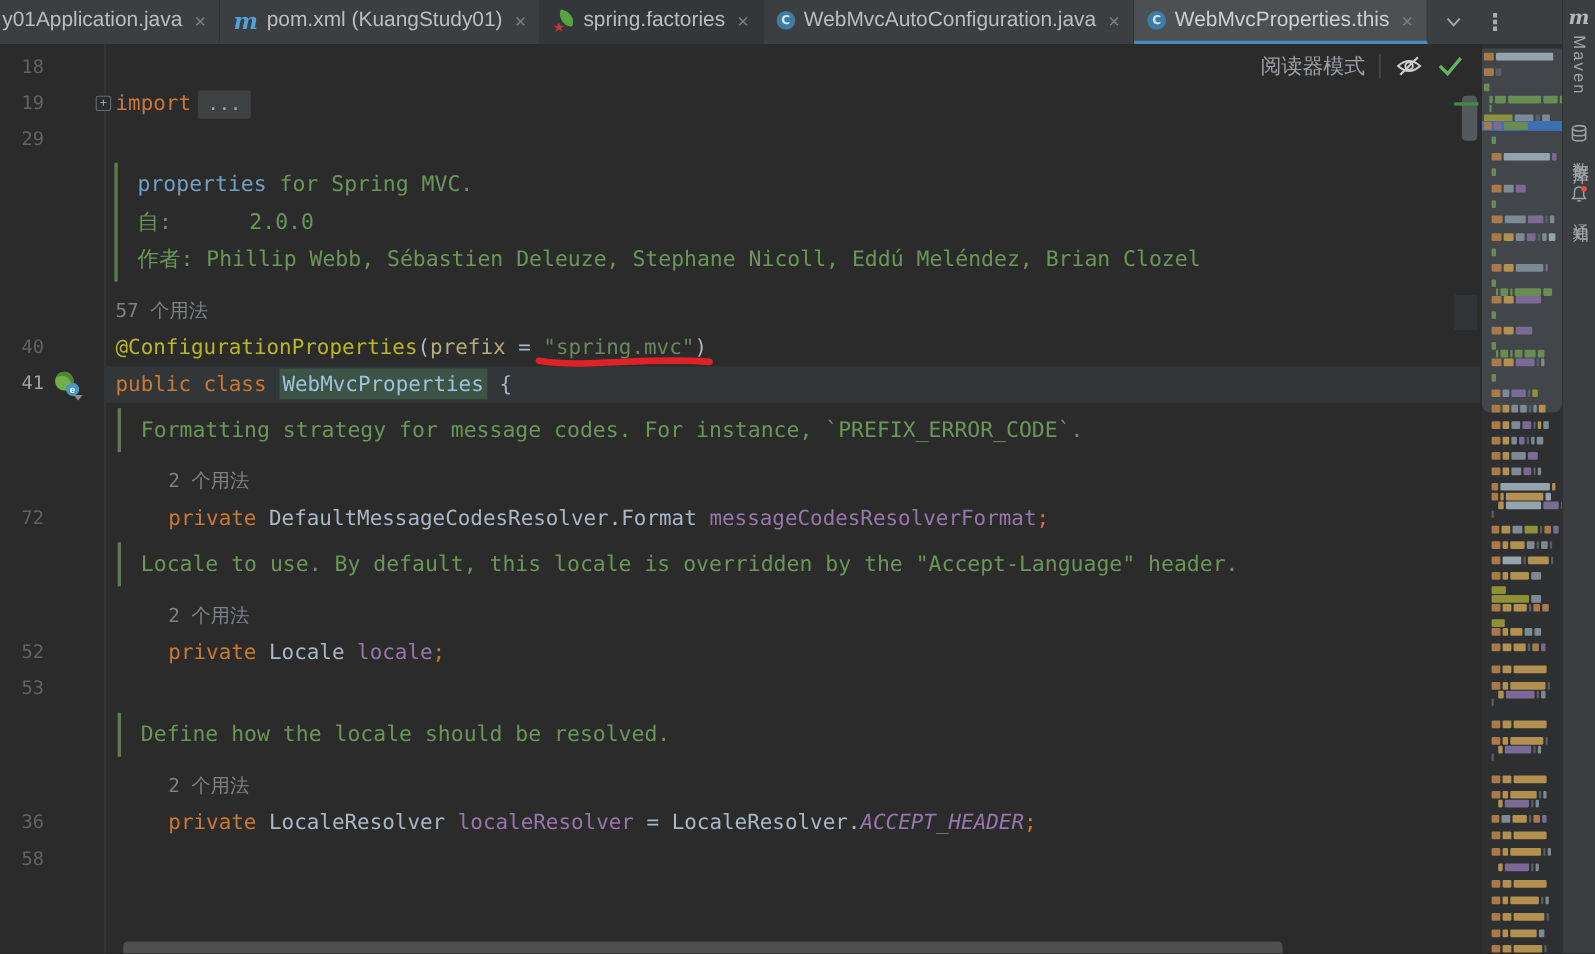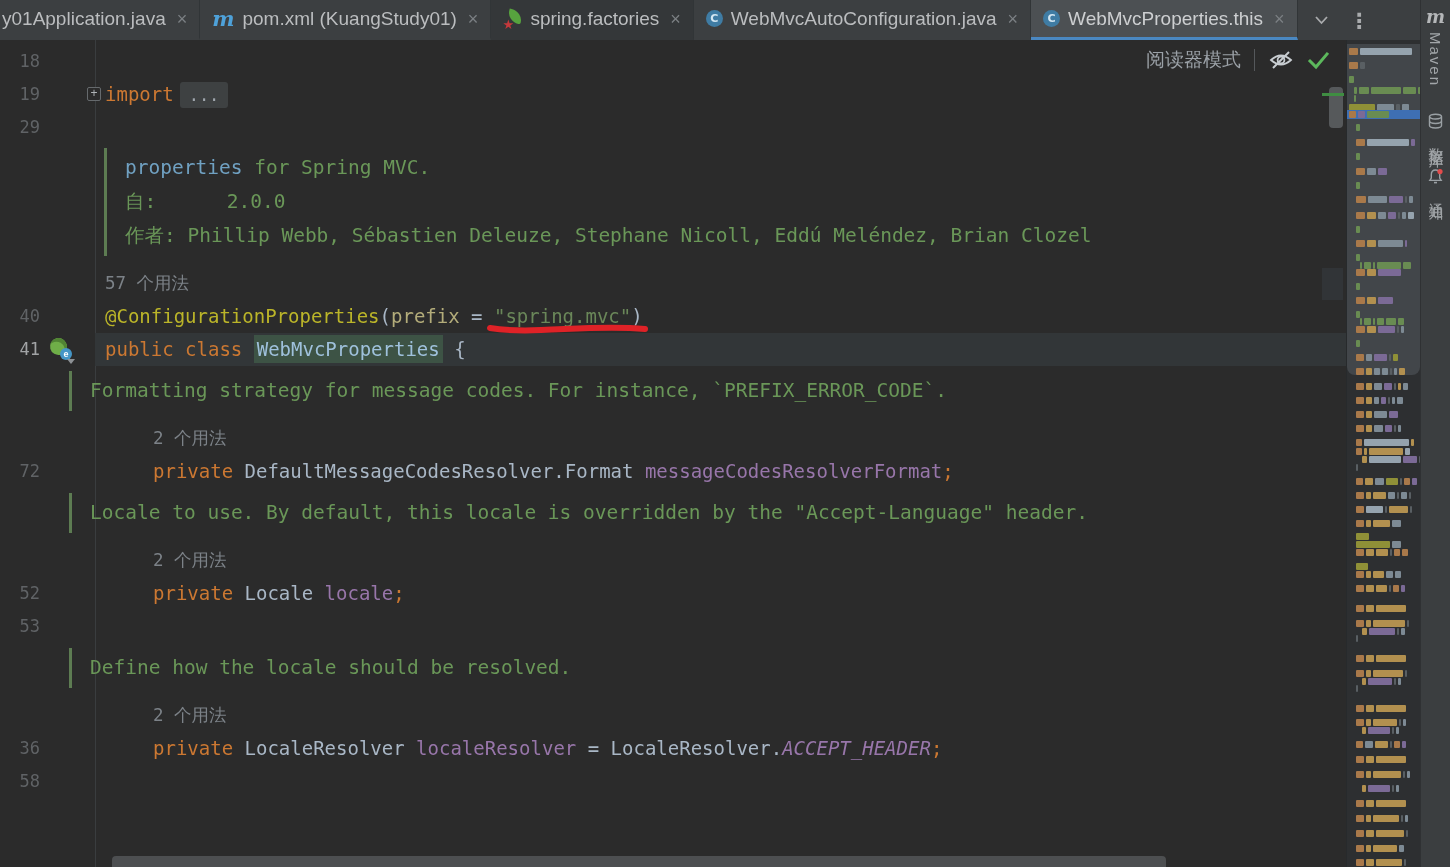--- a/index.html
+++ b/index.html
@@ -63,21 +63,21 @@
   .gleaf  { position:absolute; left:0; top:0; width:17px; height:17px; border-radius:50%;
             background:#6fae48; box-shadow:inset -3px 3px 0 #518434; transform:rotate(-15deg); }
   .gbadge { position:absolute; right:1px; bottom:1px; width:12px; height:12px; border-radius:50%;
             background:#4596c7; color:#fff; font:bold 9px "Liberation Sans",sans-serif;
             display:flex; align-items:center; justify-content:center; }
   .gtri   { position:absolute; right:-2px; bottom:-3px; width:0; height:0;
             border-left:4px solid transparent; border-right:4px solid transparent; border-top:5px solid #8d9195; }
 
   .docblock { border-left:3px solid #5d7c52; padding:3px 0 3px 18px; font-size:19.5px; }
   .docblock.ind0 { margin:4px 0 10px 104px; }
-  .docblock.ind1 { margin:5px 0 10px 69px; }
+  .docblock.ind1 { margin:5px 0 10px 107px; }
   .docline { height:34px; line-height:34px; white-space:pre; }
   .tok-doc { color:#6a9758; }
   .tok-docref { color:#70a1c2; }
 
   .usages { height:34px; line-height:34px; margin-left:105px; color:#7c8288; font-size:17.5px; }
   .usages.ind1 { margin-left:153px; }
 
   .header-widget { position:absolute; top:7px; right:16px; display:flex; align-items:center; gap:13px;
                    font-size:19px; color:#9ba1a7; z-index:5; }
   .hw-sep { width:1px; height:22px; background:#55585b; }

